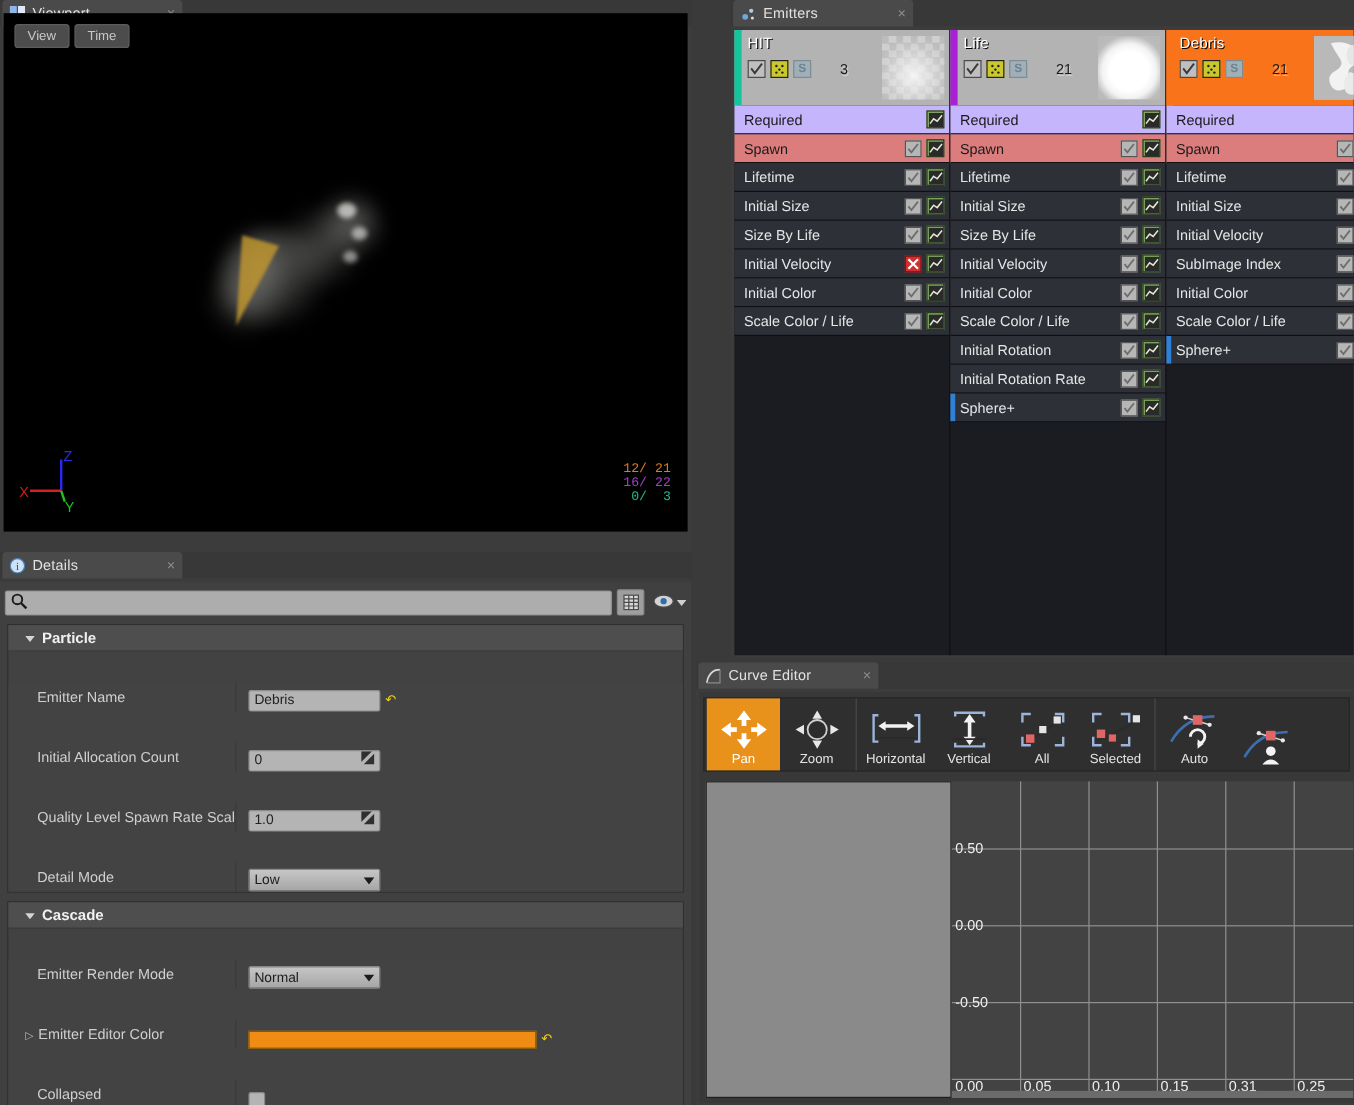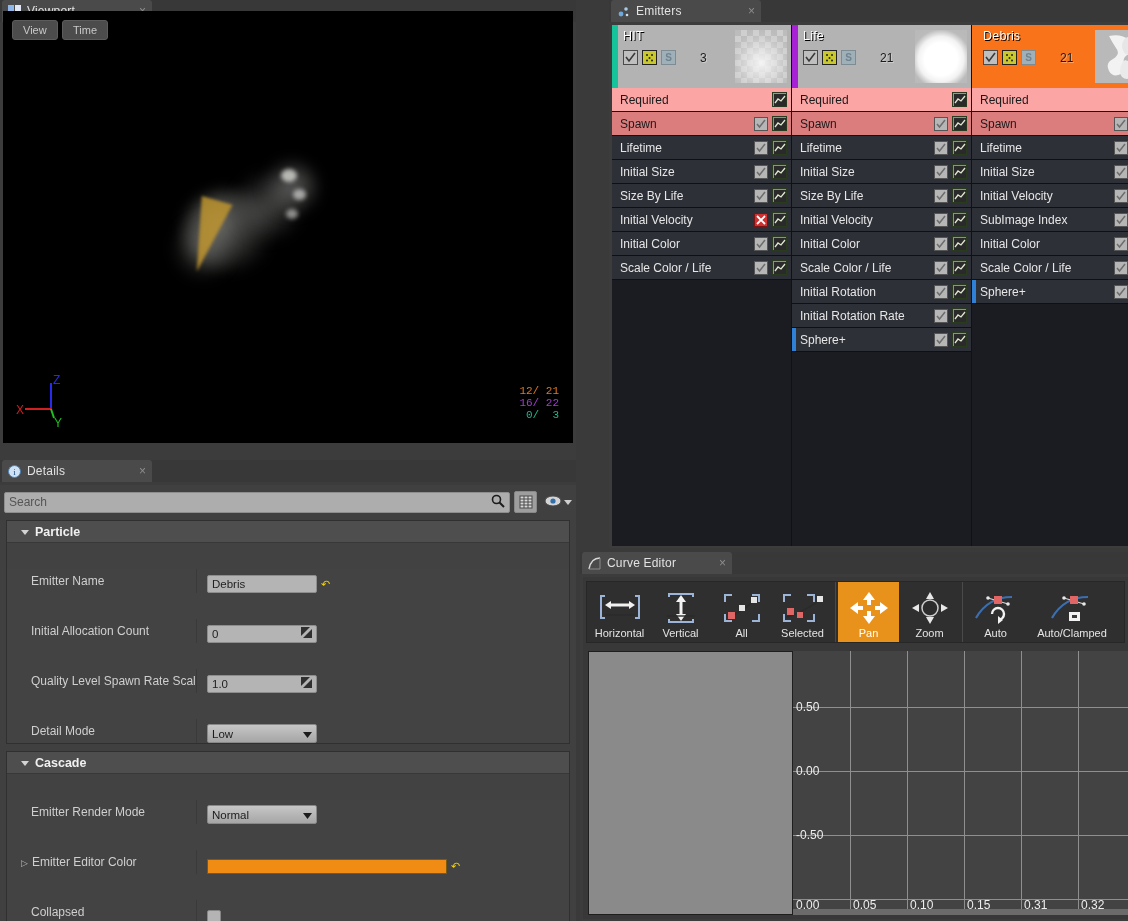--- a/index.html
+++ b/index.html
@@ -110,21 +110,21 @@
   .em-solo { width:15px; height:15px; background:#9fb0b8; border:1px solid #7d8c93; color:#6f8490; font-size:10px; font-weight:bold; display:flex; align-items:center; justify-content:center; }
   .em-count { margin-left:20px; font-size:12px; color:#1b1b1b; text-shadow:1px 1px 0 rgba(255,255,255,.35); }
   .em-thumb { position:absolute; right:4px; top:5px; width:52px; height:53px; background:#c9c9c9; overflow:hidden; }
   .em-thumb.debris { background:#cfcfcf; }
 
   .mod-list { }
   .mod-row {
     height:24px; display:flex; align-items:center; position:relative;
     border-bottom:1px solid #101014; background:#2e3038; padding-left:8px;
   }
-  .mod-row.required { background:#fca5a5;gap:30px; }
+  .mod-row.required { background:#c4b5fd;gap:30px; }
   .mod-row.spawn { background:#db7d7d; }
   .mod-row .mname { font-size:12px; color:#e6e6e6; flex:1; white-space:nowrap; }
   .mod-row.required .mname, .mod-row.spawn .mname { color:#1a1a1a; }
   .mod-row .mbadge { width:4px; height:100%; position:absolute; left:0; top:0; background:#2f81d8; }
   .mod-icons { display:flex; align-items:center; gap:4px; padding-right:4px; }
   .m-chk { width:14px; height:14px; background:#b6b6b6; border:1px solid #555; display:flex; align-items:center; justify-content:center; }
   .m-chk.xmark { background:#cf3030; border-color:#7a1414; }
   .m-curve { width:15px; height:15px; background:#7ba35e; border:1px solid #2a3a1e; display:flex; align-items:center; justify-content:center; }
   .mod-row.required .m-curve { background:#8aa86b; }
 
@@ -225,21 +225,20 @@
           </svg>
         </span>
         <span class="tlabel">Details</span>
         <span class="tclose">×</span>
       </div>
     </div>
 
     <div id="details-body">
       <div class="search-row">
         <div class="search-box">
-          <input type="text" placeholder="Search" style="">
           <span>
             <svg width="14" height="14" viewBox="0 0 14 14">
               <circle cx="5.5" cy="5.5" r="4" fill="none" stroke="#1c1c1c" stroke-width="1.6"></circle>
               <line x1="8.5" y1="8.5" x2="13" y2="13" stroke="#1c1c1c" stroke-width="2"></line>
             </svg>
           </span>
         </div>
         <div class="ico-btn">
           <svg width="14" height="14" viewBox="0 0 14 14">
             <rect x="1" y="1" width="12" height="12" fill="#d8d8d8" stroke="#4a4a4a"></rect>
@@ -940,20 +939,46 @@
         </span>
         <span class="tlabel">Curve Editor</span>
         <span class="tclose">×</span>
       </div>
     </div>
 
     <div id="curve-body">
       <div class="ce-toolbar">
 
         <div class="ce-group">
+          <div class="ce-btn active">
+            <span class="cicon">
+              <svg width="40" height="34" viewBox="0 0 40 34">
+                <polygon points="20,1 26,9 22,9 22,14 18,14 18,9 14,9" fill="#fff"></polygon>
+                <polygon points="20,33 26,25 22,25 22,20 18,20 18,25 14,25" fill="#fff"></polygon>
+                <polygon points="1,17 9,11 9,15 14,15 14,19 9,19 9,23" fill="#fff"></polygon>
+                <polygon points="39,17 31,11 31,15 26,15 26,19 31,19 31,23" fill="#fff"></polygon>
+              </svg>
+            </span>
+            <span class="clabel">Pan</span>
+          </div>
+          <div class="ce-btn">
+            <span class="cicon">
+              <svg width="40" height="34" viewBox="0 0 40 34">
+                <circle cx="20" cy="17" r="8" fill="#2d2d2d" stroke="#cfcfcf" stroke-width="1.5"></circle>
+                <polygon points="20,1 24,8 16,8" fill="#e8e8e8"></polygon>
+                <polygon points="20,33 24,26 16,26" fill="#e8e8e8"></polygon>
+                <polygon points="2,17 9,13 9,21" fill="#e8e8e8"></polygon>
+                <polygon points="38,17 31,13 31,21" fill="#e8e8e8"></polygon>
+              </svg>
+            </span>
+            <span class="clabel">Zoom</span>
+          </div>
+        </div>
+
+        <div class="ce-group">
           <div class="ce-btn">
             <span class="cicon">
               <svg width="46" height="32" viewBox="0 0 46 32">
                 <path d="M8 4 L4 4 L4 26 L8 26" fill="none" stroke="#9bb4d8" stroke-width="2"></path>
                 <path d="M38 4 L42 4 L42 26 L38 26" fill="none" stroke="#9bb4d8" stroke-width="2"></path>
                 <line x1="12" y1="13" x2="34" y2="13" stroke="#f2f2f2" stroke-width="3"></line>
                 <polygon points="8,13 14,9 14,17" fill="#f2f2f2"></polygon>
                   <polygon points="38,13 32,9 32,17" fill="#f2f2f2"></polygon>
                 <line x1="8" y1="23" x2="38" y2="23" stroke="#2a2a2a" stroke-width="1.4"></line>
               </svg>
@@ -999,74 +1024,34 @@
                 <rect x="7" y="16" width="7" height="7" fill="#e06666"></rect>
                 <rect x="17" y="20" width="6" height="6" fill="#e06666"></rect>
                 <rect x="37" y="4" width="6" height="6" fill="#e5e5e5"></rect>
               </svg>
             </span>
             <span class="clabel">Selected</span>
           </div>
         </div>
 
         <div class="ce-group">
-          <div class="ce-btn active">
-            <span class="cicon">
-              <svg width="40" height="34" viewBox="0 0 40 34">
-                <polygon points="20,1 26,9 22,9 22,14 18,14 18,9 14,9" fill="#fff"></polygon>
-                <polygon points="20,33 26,25 22,25 22,20 18,20 18,25 14,25" fill="#fff"></polygon>
-                <polygon points="1,17 9,11 9,15 14,15 14,19 9,19 9,23" fill="#fff"></polygon>
-                <polygon points="39,17 31,11 31,15 26,15 26,19 31,19 31,23" fill="#fff"></polygon>
-              </svg>
-            </span>
-            <span class="clabel">Pan</span>
-          </div>
-          <div class="ce-btn">
-            <span class="cicon">
-              <svg width="40" height="34" viewBox="0 0 40 34">
-                <circle cx="20" cy="17" r="8" fill="#2d2d2d" stroke="#cfcfcf" stroke-width="1.5"></circle>
-                <polygon points="20,1 24,8 16,8" fill="#e8e8e8"></polygon>
-                <polygon points="20,33 24,26 16,26" fill="#e8e8e8"></polygon>
-                <polygon points="2,17 9,13 9,21" fill="#e8e8e8"></polygon>
-                <polygon points="38,17 31,13 31,21" fill="#e8e8e8"></polygon>
-              </svg>
-            </span>
-            <span class="clabel">Zoom</span>
-          </div>
-        </div>
-
-        <div class="ce-group">
           <div class="ce-btn">
             <span class="cicon">
               <svg width="48" height="34" viewBox="0 0 48 34">
                 <path d="M4 27 Q16 6 40 6" fill="none" stroke="#3c6fb0" stroke-width="2.2"></path>
                 <line x1="16" y1="7" x2="36" y2="13" stroke="#d8d8d8" stroke-width="1.2"></line>
                 <rect x="22" y="5" width="8" height="8" fill="#e06666"></rect>
                 <circle cx="16" cy="7" r="1.8" fill="#e8e8e8"></circle>
                   <circle cx="36" cy="13" r="1.8" fill="#e8e8e8"></circle>
                 <path d="M20 23 a6 6 0 1 1 6 6" fill="none" stroke="#f2f2f2" stroke-width="2.4"></path>
                 <polygon points="26,25 31,29 26,33" fill="#f2f2f2"></polygon>
               </svg>
             </span>
             <span class="clabel">Auto</span>
           </div>
-          <div class="ce-btn wide">
-            <span class="cicon">
-              <svg width="48" height="34" viewBox="0 0 48 34">
-                <path d="M4 27 Q16 6 40 6" fill="none" stroke="#3c6fb0" stroke-width="2.2"></path>
-                <line x1="16" y1="7" x2="36" y2="13" stroke="#d8d8d8" stroke-width="1.2"></line>
-                <rect x="22" y="5" width="8" height="8" fill="#e06666"></rect>
-                <circle cx="16" cy="7" r="1.8" fill="#e8e8e8"></circle>
-                  <circle cx="36" cy="13" r="1.8" fill="#e8e8e8"></circle>
-                <rect x="21" y="21" width="11" height="9" fill="#f2f2f2"></rect>
-                <rect x="24" y="24" width="5" height="3" fill="#3a3a3a"></rect>
-              </svg>
-            </span>
-            <span class="clabel">Auto/Clamped</span>
-          </div>
           <div class="ce-btn">
             <span class="cicon">
               <svg width="48" height="34" viewBox="0 0 48 34">
                 <path d="M4 27 Q16 6 40 6" fill="none" stroke="#3c6fb0" stroke-width="2.2"></path>
                 <line x1="16" y1="7" x2="36" y2="13" stroke="#d8d8d8" stroke-width="1.2"></line>
                 <rect x="22" y="5" width="8" height="8" fill="#e06666"></rect>
                 <circle cx="16" cy="7" r="1.8" fill="#e8e8e8"></circle>
                   <circle cx="36" cy="13" r="1.8" fill="#e8e8e8"></circle>
                 <circle cx="26" cy="22" r="4" fill="#f4f4f4"></circle>
                 <path d="M19 33 q7 -8 14 0 z" fill="#f4f4f4"></path>
@@ -1094,20 +1079,20 @@
 
           <div class="ylab" style="top:49px">0.50</div>
           <div class="ylab" style="top:113px">0.00</div>
           <div class="ylab" style="top:177px">-0.50</div>
 
           <div class="xlab" style="left:3px">0.00</div>
           <div class="xlab" style="left:60px">0.05</div>
           <div class="xlab" style="left:117px">0.10</div>
           <div class="xlab" style="left:174px">0.15</div>
           <div class="xlab" style="left:231px">0.31</div>
-          <div class="xlab" style="left:288px">0.32</div>
+          <div class="xlab" style="left:288px">0.25</div>
           <div class="ce-scroll"></div>
         </div>
       </div>
     </div>
   </div>
 
 </div>
 
 </body></html>

